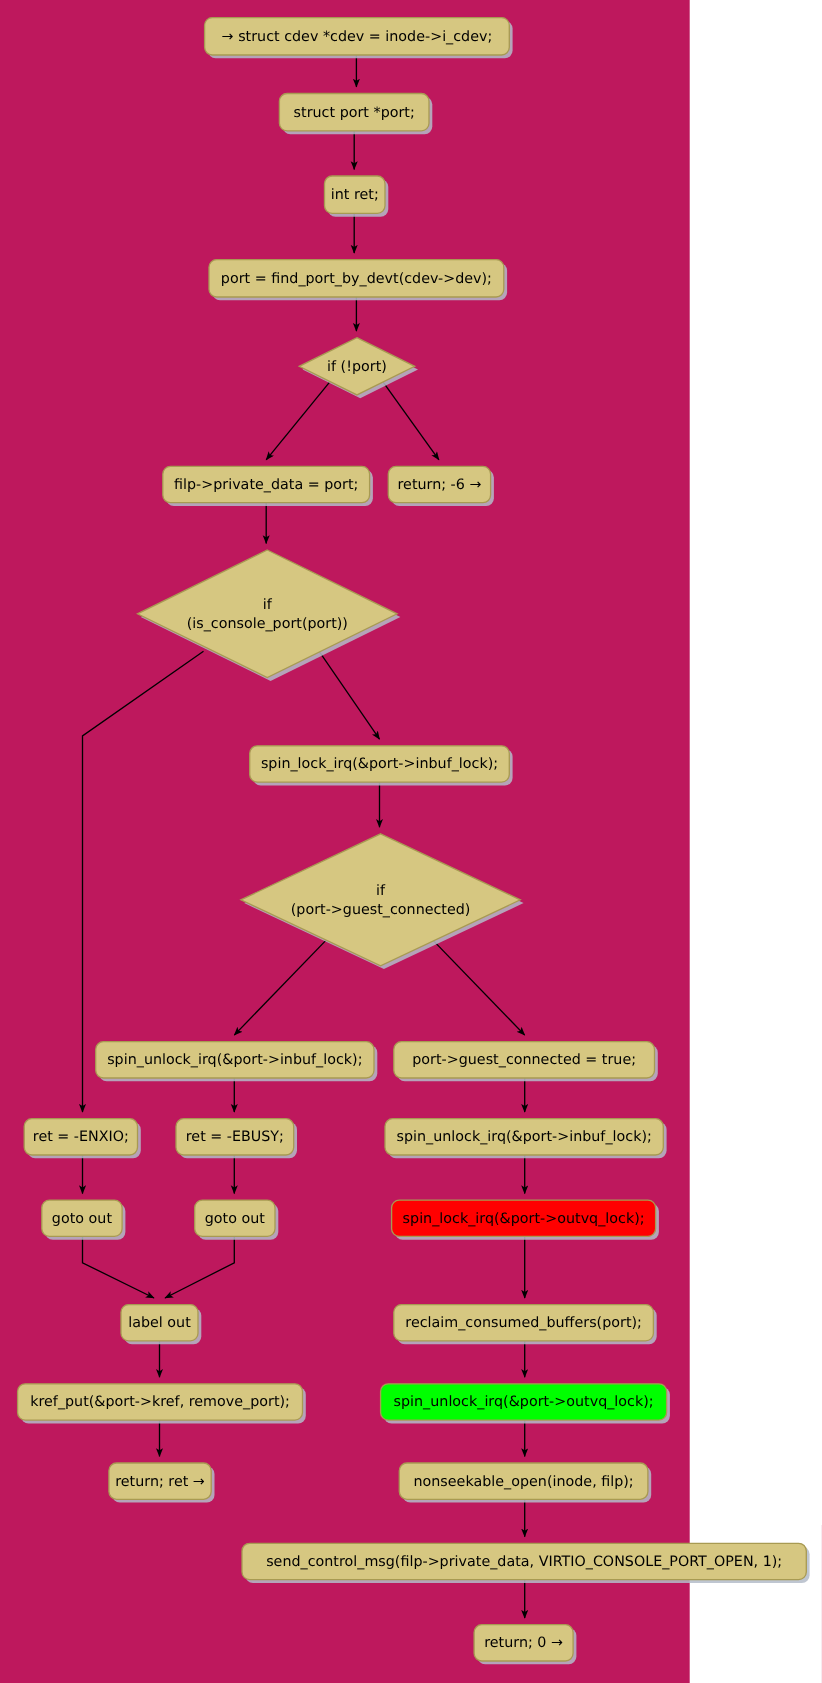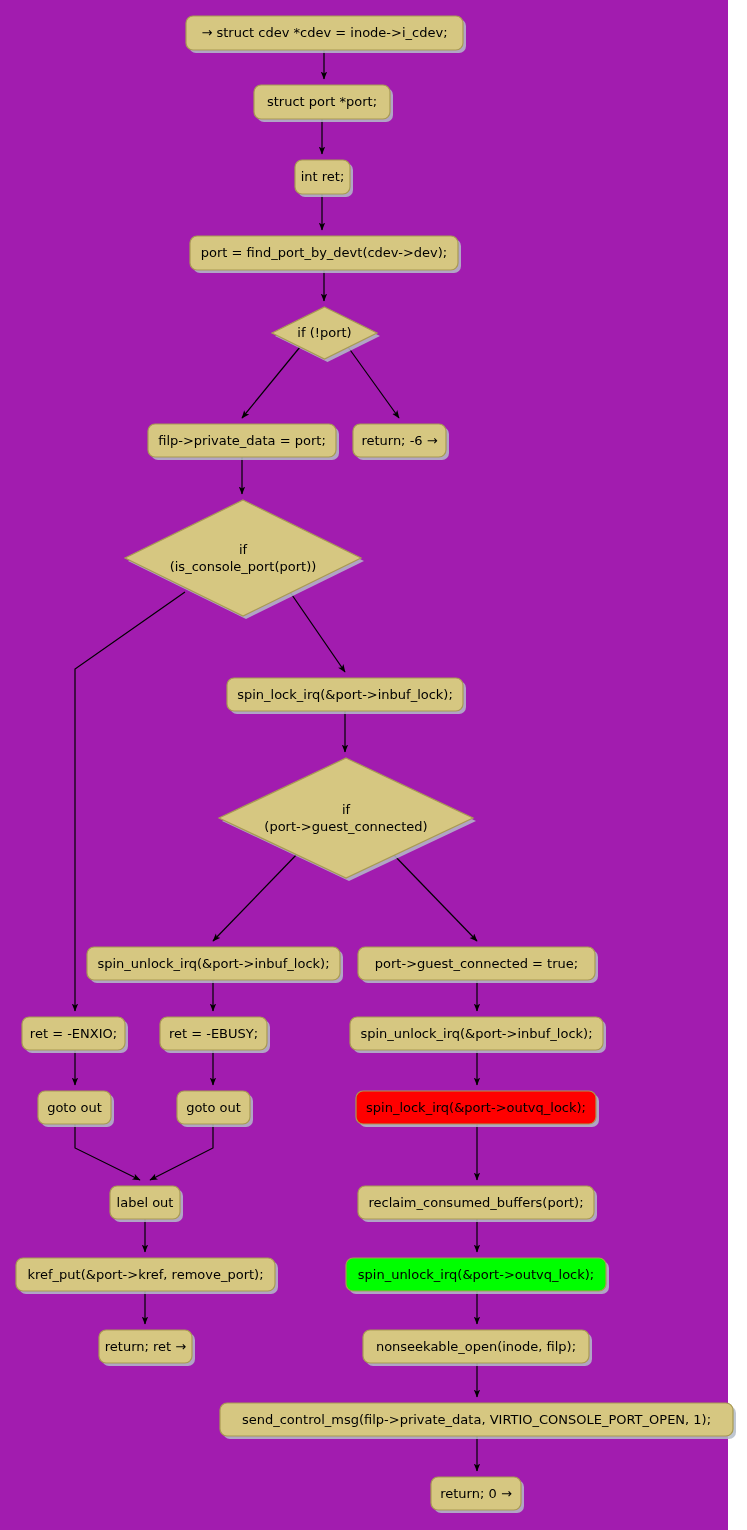--- a/index.html
+++ b/index.html
@@ -2,23 +2,23 @@
 <html><head>
 <meta charset="utf-8">
 <style>
   html, body {
     margin: 0;
     padding: 0;
     background: #ffffff;
   }
   #flowchart-root {
     position: relative;
-    width: 728px;
+    width: 627px;
     height: 1530px;
-    background: #a21caf;
+    background: #be185d;
     font-family: "DejaVu Sans", sans-serif;
   }
   svg.canvas {
     position: absolute;
     top: 0;
     left: 0;
     width: 747px;
     height: 1530px;
     display: block;
   }

